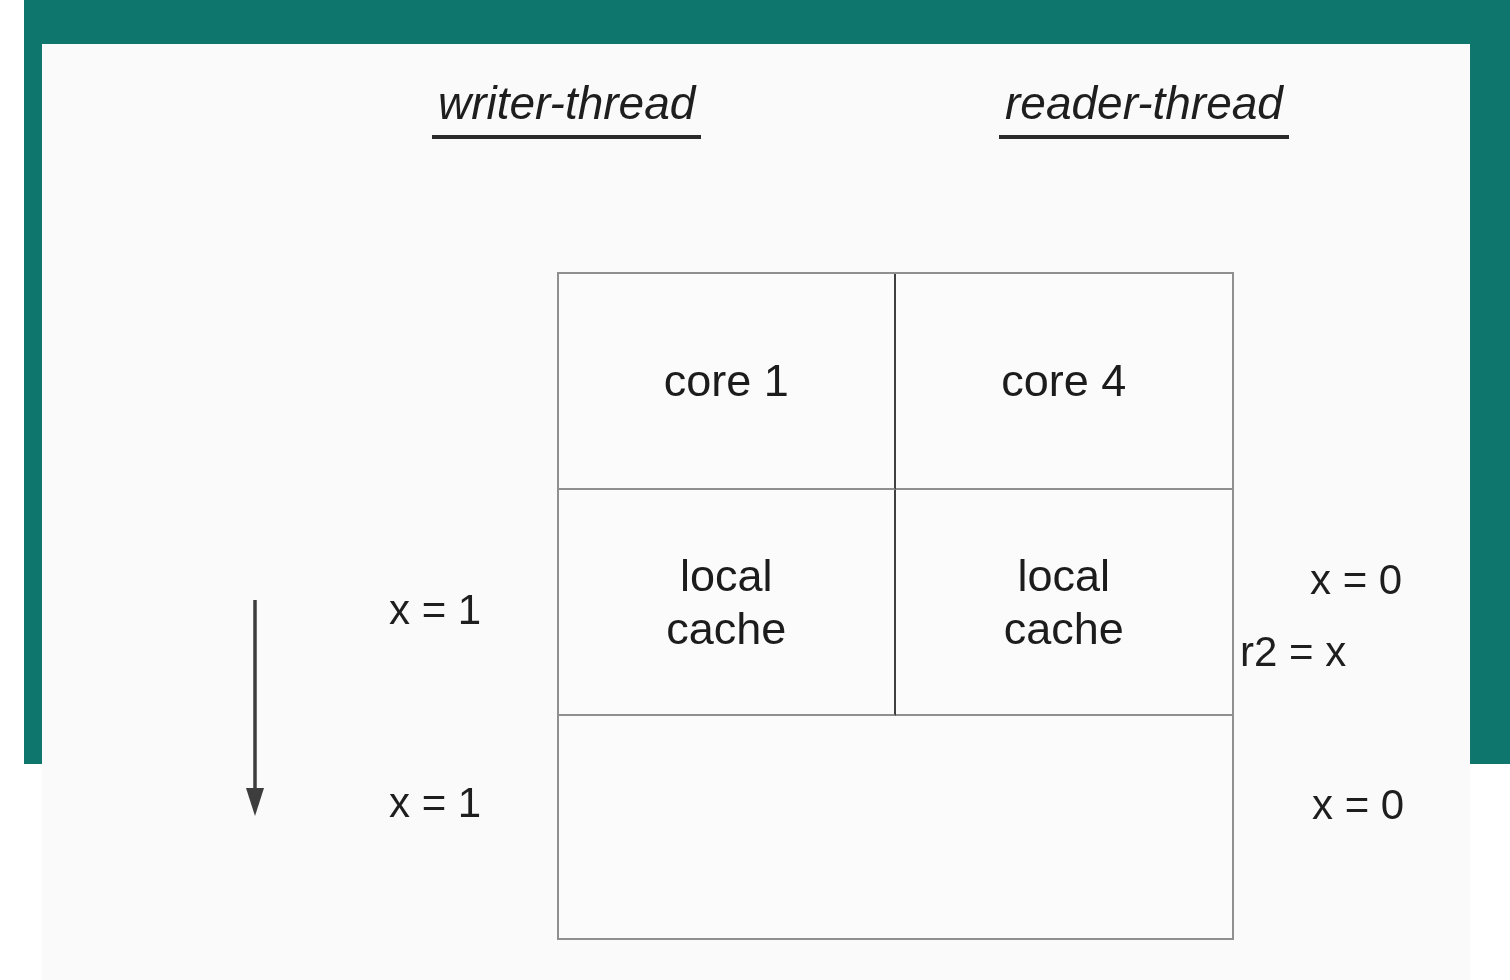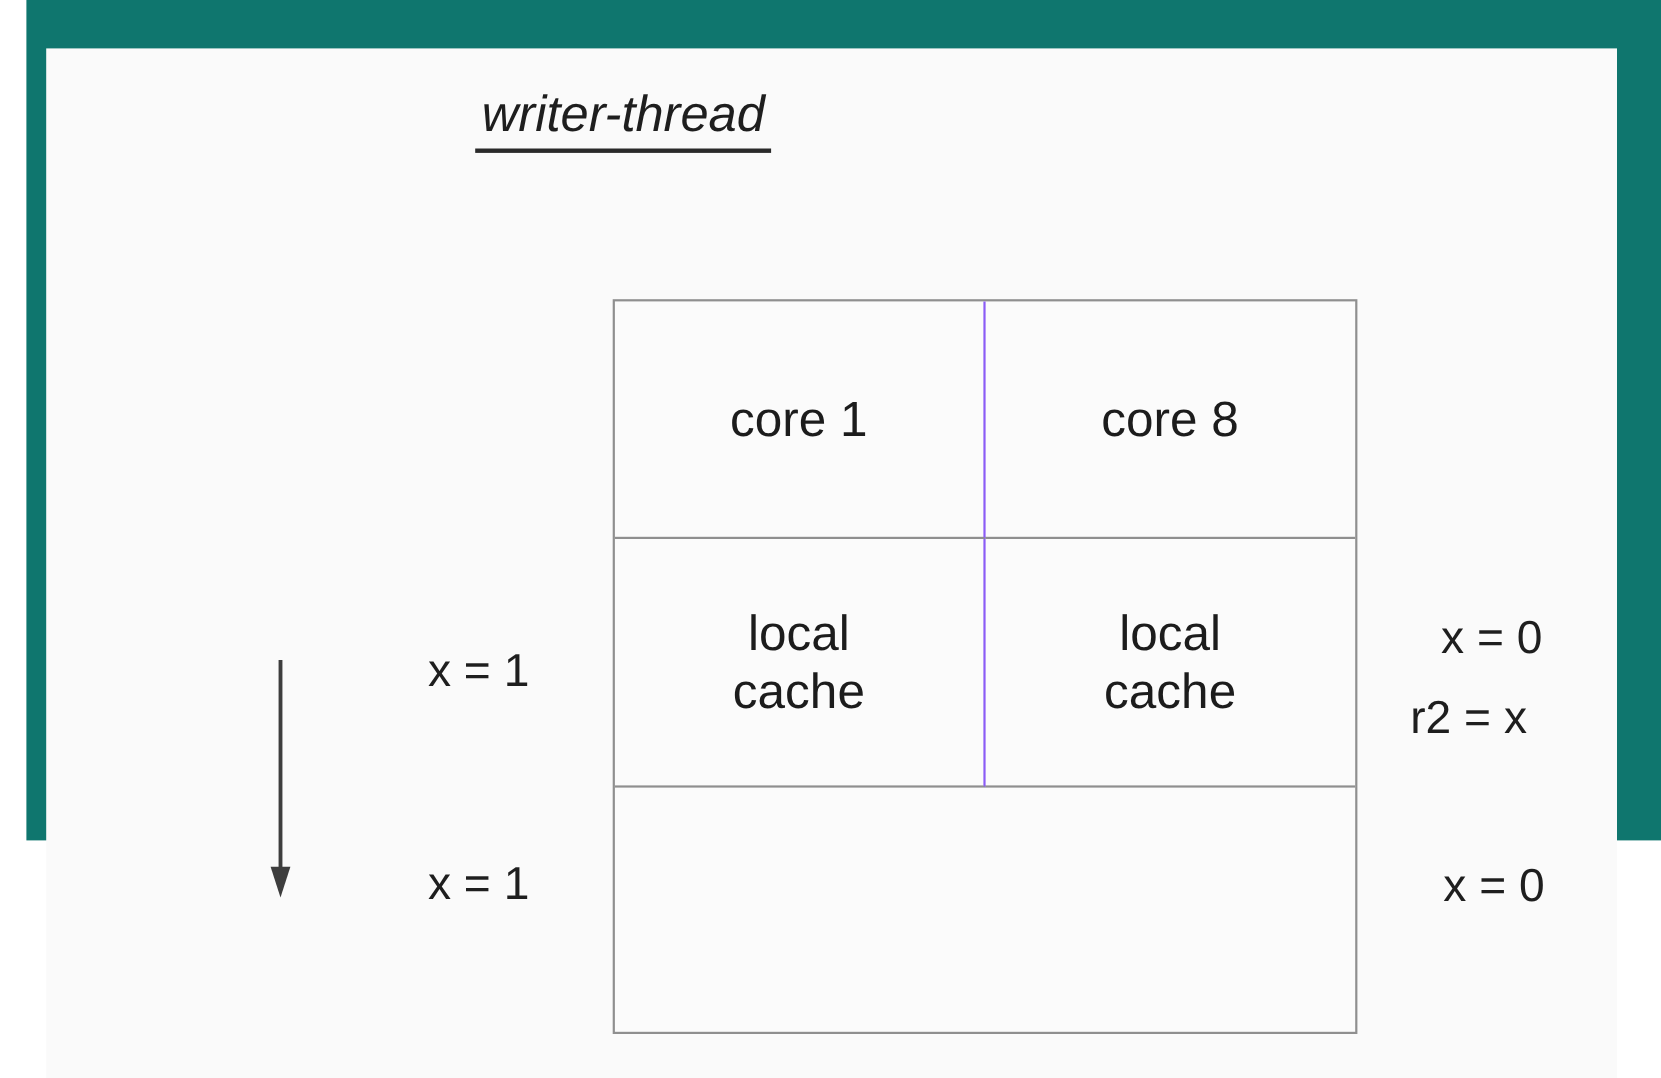--- a/index.html
+++ b/index.html
@@ -55,36 +55,36 @@
   .cache-table .cell {
     display: flex;
     align-items: center;
     justify-content: center;
     text-align: center;
     font-size: 45px;
     line-height: 1.18;
     color: #1c1c1c;
     box-sizing: border-box;
   }
-  .cell.b-right  { border-right: 2px solid #8b5cf6; }
+  .cell.b-right  { border-right: 2px solid #404040; }
   .cell.b-bottom { border-bottom: 2px solid #8f8f8f; }
   .cell .wrap-narrow {
     width: 210px;
   }
   .cell.span2 { grid-column: 1 / span 2; }
 
   .side-label {
     font-size: 42px;
     color: #1e1e1e;
     white-space: nowrap;
   }
   #x1-local   { left: 365px; top: 586px; }
   #x1-shared  { left: 365px; top: 779px; }
   #x0-local   { left: 1286px; top: 556px; }
-  #r2-label   { left: 1258px; top: 628px; }
+  #r2-label   { left: 1216px; top: 628px; }
   #x0-shared  { left: 1288px; top: 781px; }
 
   .flush-label {
     left: 50px;
     top: 676px;
     font-size: 44px;
     font-style: italic;
     color: #1e1e1e;
     border-bottom: 4px solid #2a2a2a;
     padding: 0 4px 6px 4px;
@@ -97,27 +97,28 @@
     height: 220px;
   }
 </style>
 </head>
 <body>
 
 <div class="stage">
   <div class="slide"></div>
 
   <div id="writer-header" class="abs thread-header">writer-thread</div>
+  <div id="reader-header" class="abs thread-header">reader-thread</div>
 
   <div class="abs cache-table">
     <div class="cell b-right b-bottom">
       <span>core 1</span>
     </div>
     <div class="cell b-bottom">
-      <span>core 8</span>
+      <span>core 4</span>
     </div>
     <div class="cell b-right b-bottom">
       <span class="wrap-narrow">local cache</span>
     </div>
     <div class="cell b-bottom">
       <span class="wrap-narrow">local cache</span>
     </div>
   </div>
 
   <div id="x1-local" class="abs side-label">x = 1</div>

